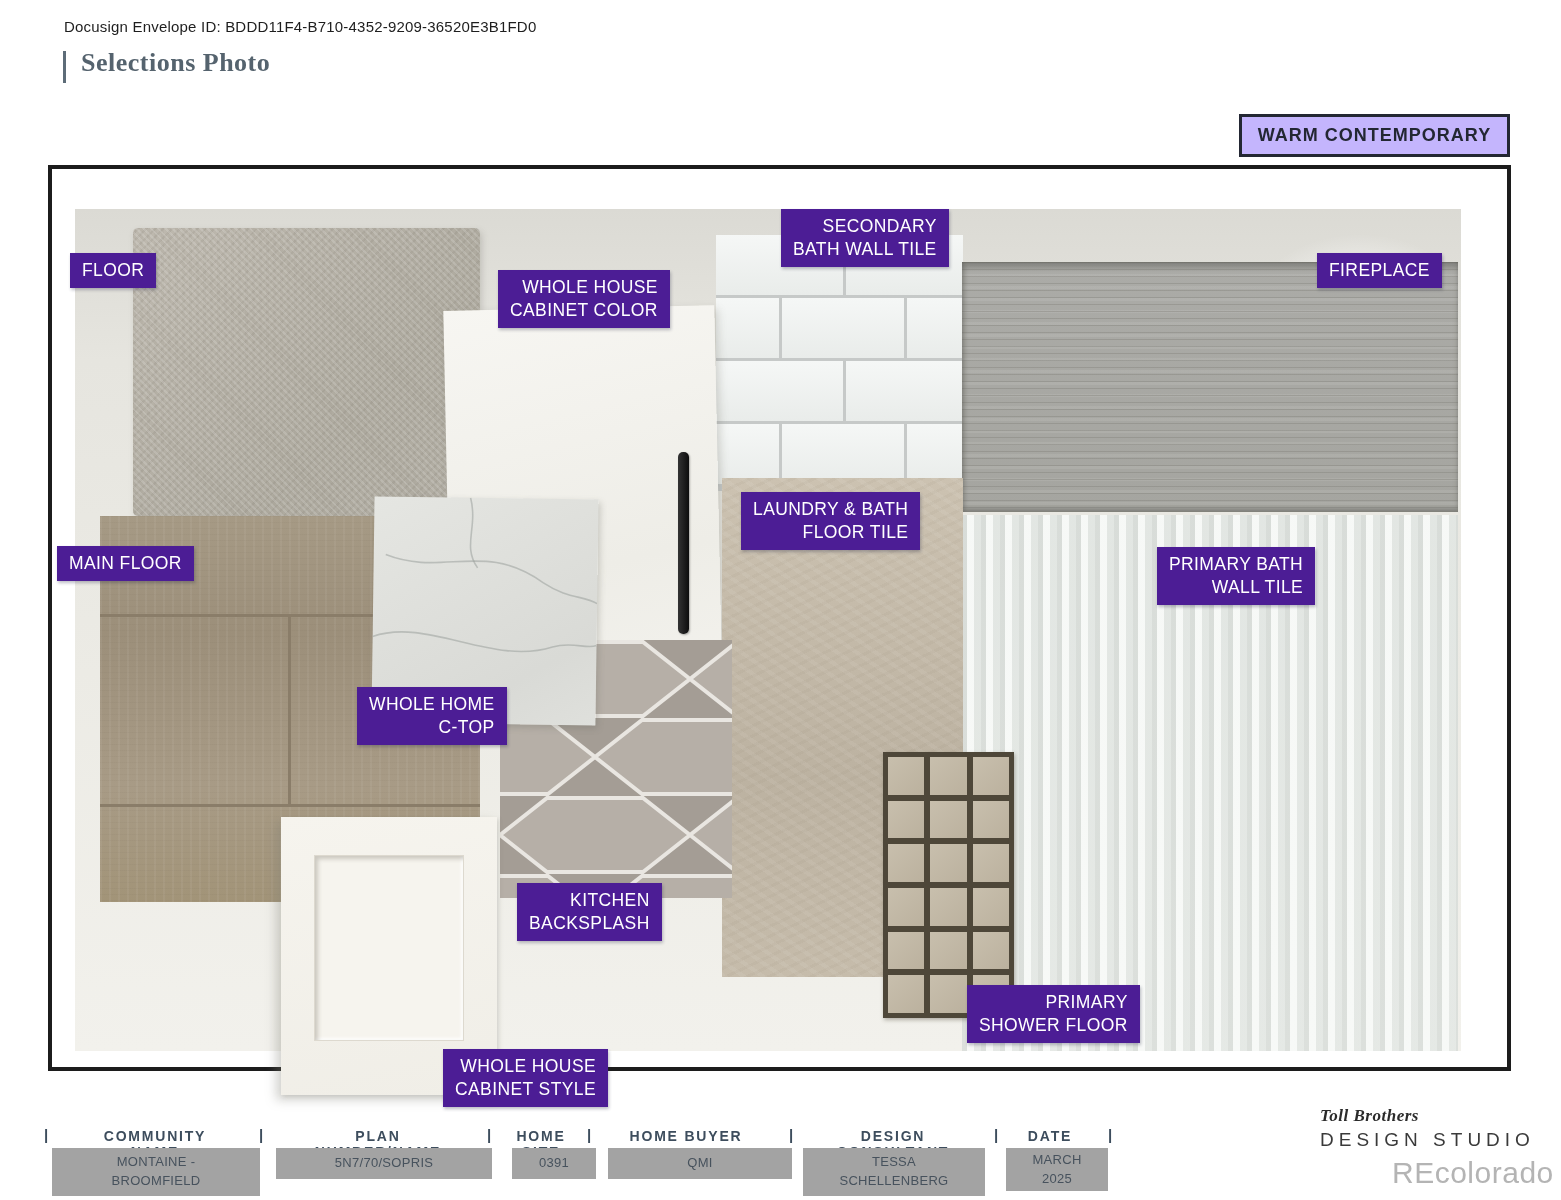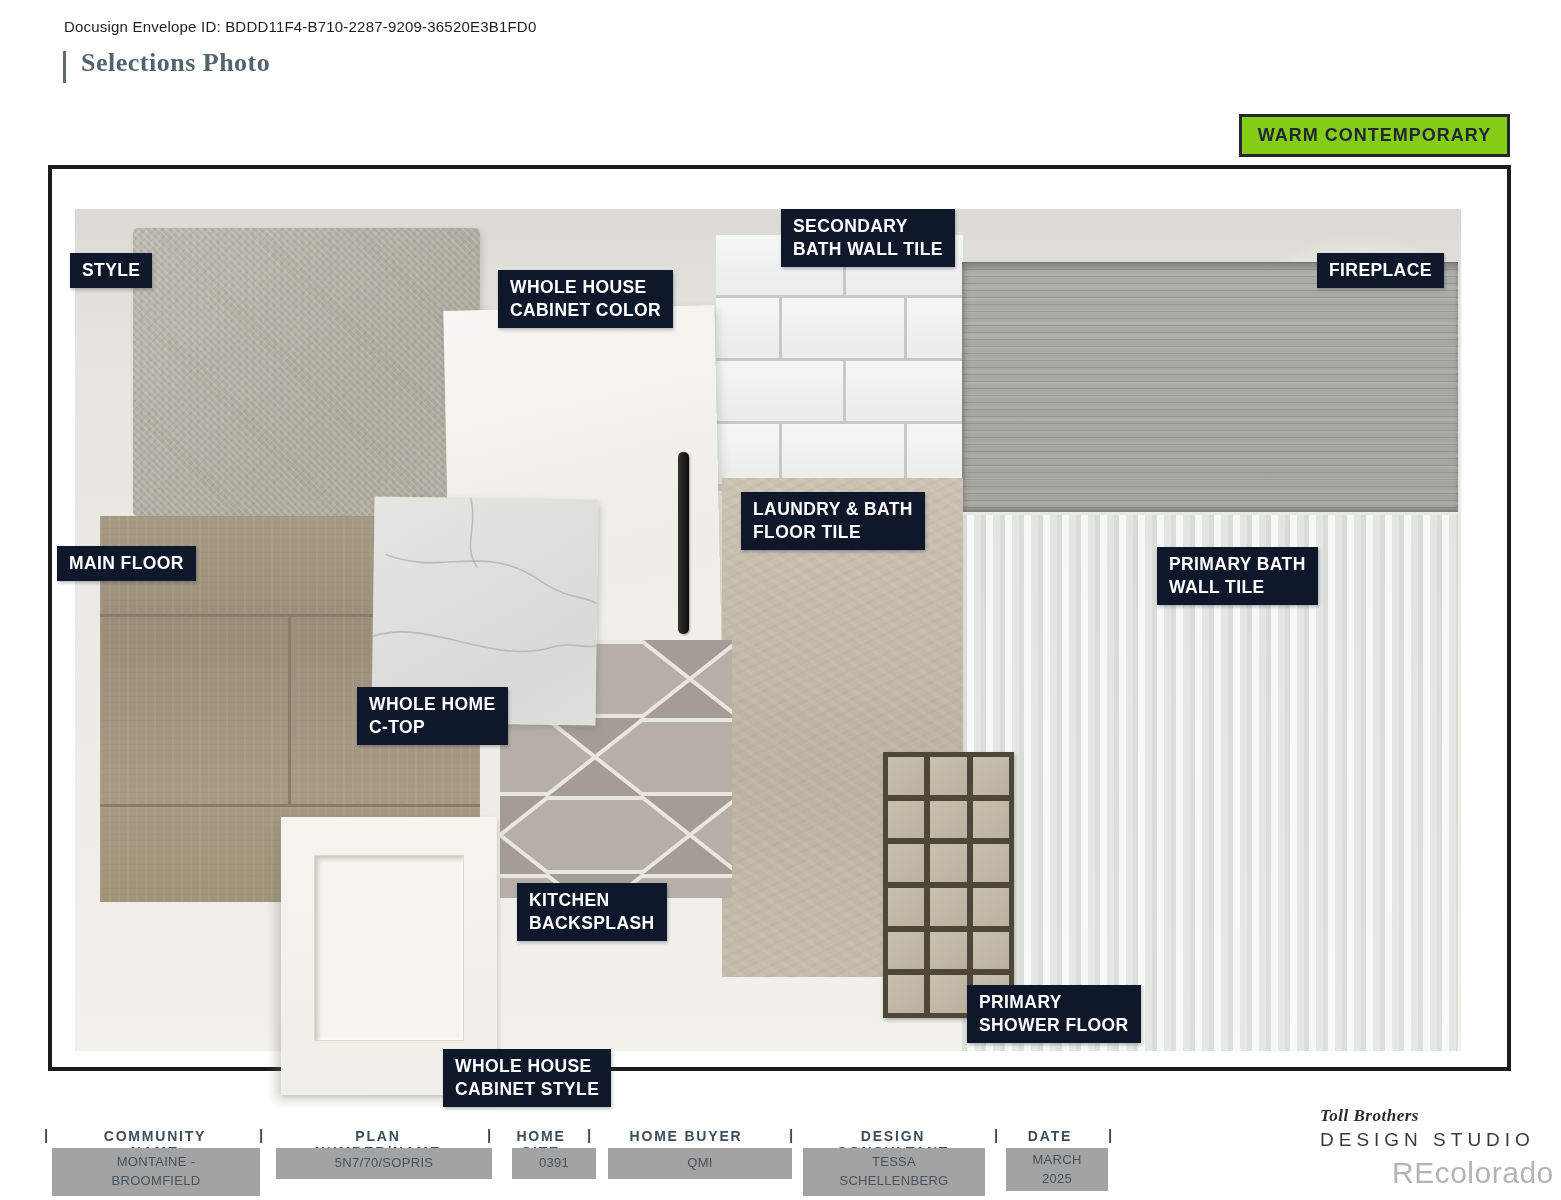--- a/index.html
+++ b/index.html
@@ -8,21 +8,21 @@
 
   .abs{position:absolute}
 
   
   .docusign{left:64px;top:18px;font-size:15px;color:#1e1e1e;letter-spacing:.2px}
   .titlerow{left:48px;top:48px;display:flex;align-items:baseline;font-family:"Liberation Serif",serif}
   .title{font-size:33px;font-weight:bold;color:#62707c;letter-spacing:1px}
   .tdiv{width:3px;height:32px;background:#5d6c78;margin:0 15px;align-self:center;transform:translateY(3px)}
   .subtitle{font-size:26px;font-weight:bold;color:#55636e;letter-spacing:.5px}
   .badge{left:1239px;top:114px;width:271px;height:43px;border:3px solid #232733;display:flex;align-items:center;justify-content:center;
-         font-size:18px;font-weight:bold;letter-spacing:1px;color:#232733;background:#84cc16}
+         font-size:18px;font-weight:bold;letter-spacing:1px;color:#232733;background:#c4b5fd}
 
   
   .frame{left:48px;top:165px;width:1463px;height:906px;border:4px solid #1c1c1c;z-index:1;background:#fff}
   .photo{left:75px;top:209px;width:1386px;height:842px;z-index:1;background:
      radial-gradient(ellipse 150px 100px at 1285px 95px,rgba(255,255,255,.85),transparent 70%),
      radial-gradient(ellipse 130px 90px at 1110px 560px,rgba(255,255,255,.7),transparent 70%),
      linear-gradient(180deg,#dbdad4 0%,#e6e5df 18%,#ecebe5 55%,#f2f1ec 100%)}
 
   
   .sample{z-index:2}
@@ -66,22 +66,22 @@
   .mosaic{left:883px;top:752px;width:131px;height:266px;background:#4e4739;z-index:6;display:grid;
     grid-template-columns:repeat(3,1fr);grid-template-rows:repeat(6,1fr);gap:6px;padding:5px;
     box-shadow:1px 2px 4px rgba(80,75,60,.4)}
   .mosaic div{background:linear-gradient(135deg,#c8bfad,#bbb19e)}
   .door{left:281px;top:817px;width:216px;height:278px;z-index:6;background:linear-gradient(170deg,#f6f4ee,#f0eee7);
     box-shadow:-5px 5px 10px rgba(130,128,118,.35),2px 2px 4px rgba(130,128,118,.2)}
   .recess{position:absolute;left:33px;top:38px;right:33px;bottom:54px;background:#f6f4ee;
     box-shadow:inset 3px 3px 4px rgba(150,147,136,.45),inset -2px -2px 3px rgba(255,255,255,.9);border:1px solid #ddd9cf}
 
   
-  .blabel{position:absolute;z-index:9;background:#0f172a;color:#fff;font-weight:bold;font-size:17.5px;line-height:1.3;
-    padding:6px 12px;text-align:left;white-space:pre-line;letter-spacing:.4px;box-shadow:1px 2px 3px rgba(40,44,70,.3)}
+  .blabel{position:absolute;z-index:9;background:#4c1d95;color:#fff;font-weight:normal;font-size:17.5px;line-height:1.3;
+    padding:6px 12px;text-align:right;white-space:pre-line;letter-spacing:.4px;box-shadow:1px 2px 3px rgba(40,44,70,.3)}
   .lb-carpet{left:70px;top:253px}
   .lb-cabcolor{left:498px;top:270px}
   .lb-secondary{left:781px;top:209px}
   .lb-fireplace{left:1317px;top:253px}
   .lb-laundry{left:741px;top:492px}
   .lb-mainfloor{left:57px;top:546px}
   .lb-pbwall{left:1157px;top:547px}
   .lb-ctop{left:357px;top:687px}
   .lb-backsplash{left:517px;top:883px}
   .lb-shower{left:967px;top:985px}
@@ -102,21 +102,21 @@
   .v5{left:803px;top:1148px;width:182px;height:48px}
   .v6{left:1006px;top:1148px;width:102px;height:43px}
   .brand{left:1320px;top:1106px;width:190px;color:#2b2b2b}
   .brandname{font-family:"Liberation Serif",serif;font-style:italic;font-weight:bold;font-size:17px;letter-spacing:.5px}
   .brandstudio{font-size:19px;letter-spacing:5px;color:#3a3a3a;margin-top:3px;white-space:nowrap}
   .watermark{left:1392px;top:1156px;width:160px;text-align:right;font-size:30px;color:#b4b4b4;letter-spacing:.5px;font-weight:normal}
 </style>
 </head>
 <body>
 
-<div class="abs docusign">Docusign Envelope ID: BDDD11F4-B710-2287-9209-36520E3B1FD0</div>
+<div class="abs docusign">Docusign Envelope ID: BDDD11F4-B710-4352-9209-36520E3B1FD0</div>
 <div class="abs titlerow">
   <span class="tdiv"></span>
   <span class="subtitle">Selections Photo</span>
 </div>
 <div class="abs badge">WARM CONTEMPORARY</div>
 
 <div class="abs frame"></div>
 <div class="abs photo"></div>
 
 <div class="abs sample carpet"></div>
@@ -197,21 +197,21 @@
     <div></div>
     <div></div>
     <div></div>
     <div></div>
 </div>
 
 <div class="abs door">
   <div class="recess"></div>
 </div>
 
-<div class="blabel lb-carpet">STYLE</div>
+<div class="blabel lb-carpet">FLOOR</div>
 <div class="blabel lb-cabcolor">WHOLE HOUSE
 CABINET COLOR</div>
 <div class="blabel lb-secondary">SECONDARY
 BATH WALL TILE</div>
 <div class="blabel lb-fireplace">FIREPLACE</div>
 <div class="blabel lb-laundry">LAUNDRY &amp; BATH
 FLOOR TILE</div>
 <div class="blabel lb-mainfloor">MAIN FLOOR</div>
 <div class="blabel lb-pbwall">PRIMARY BATH
 WALL TILE</div>

